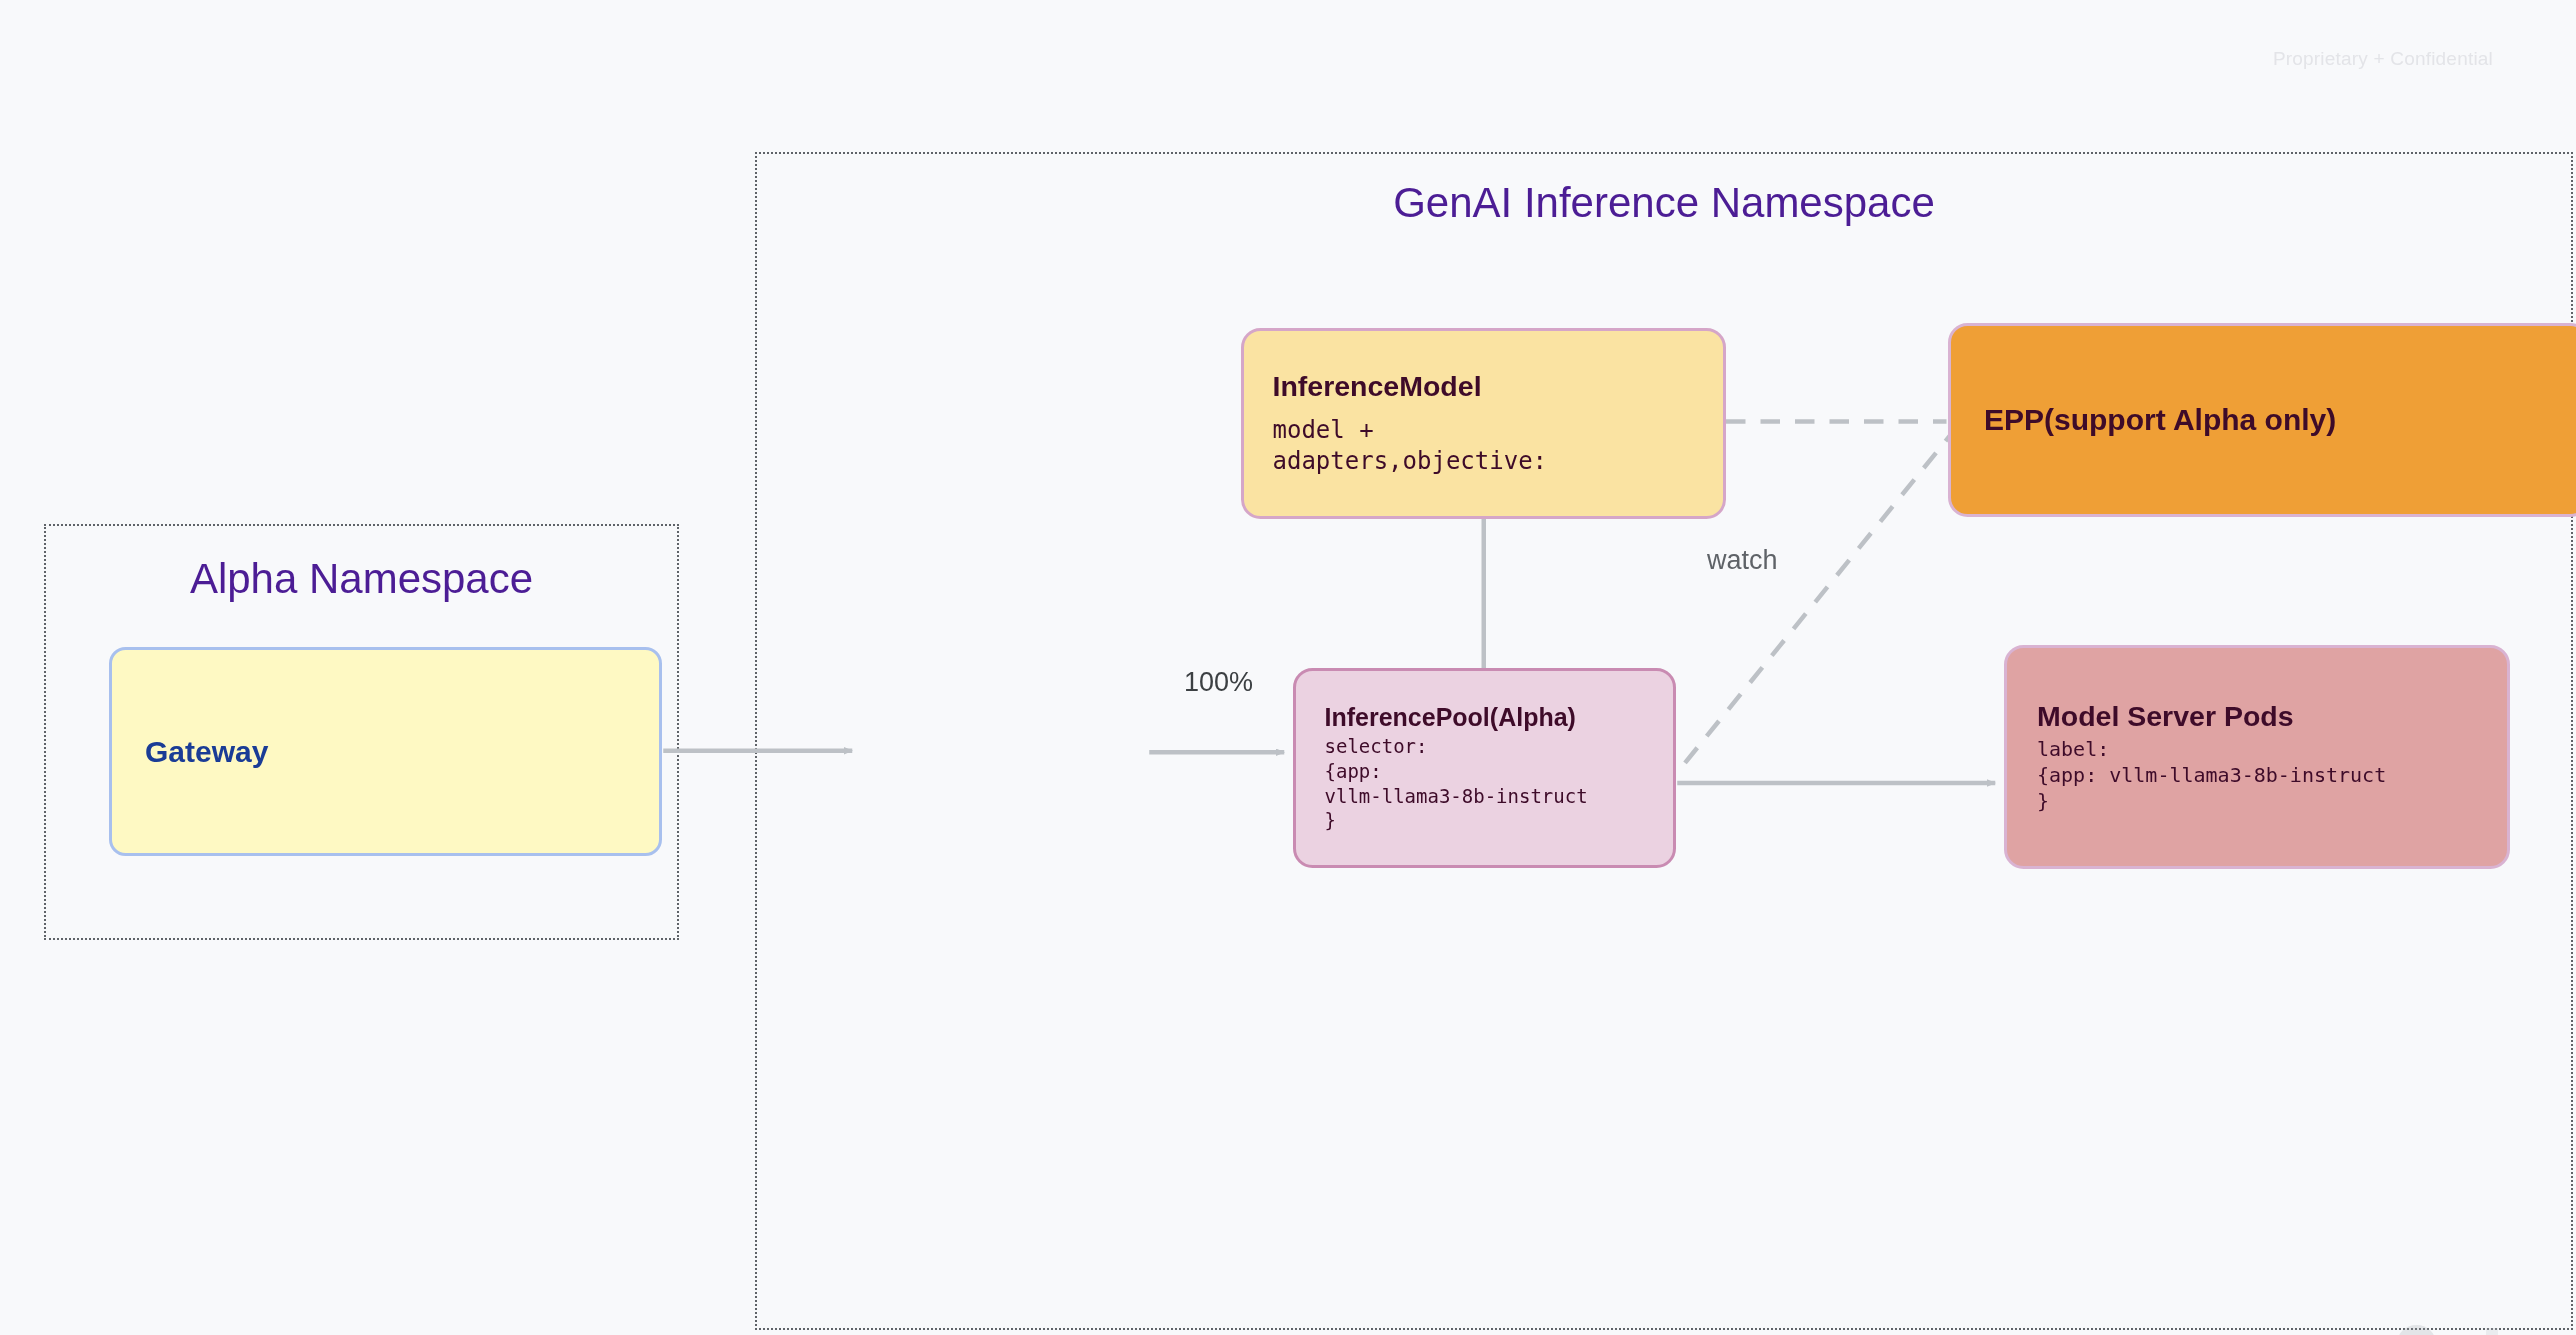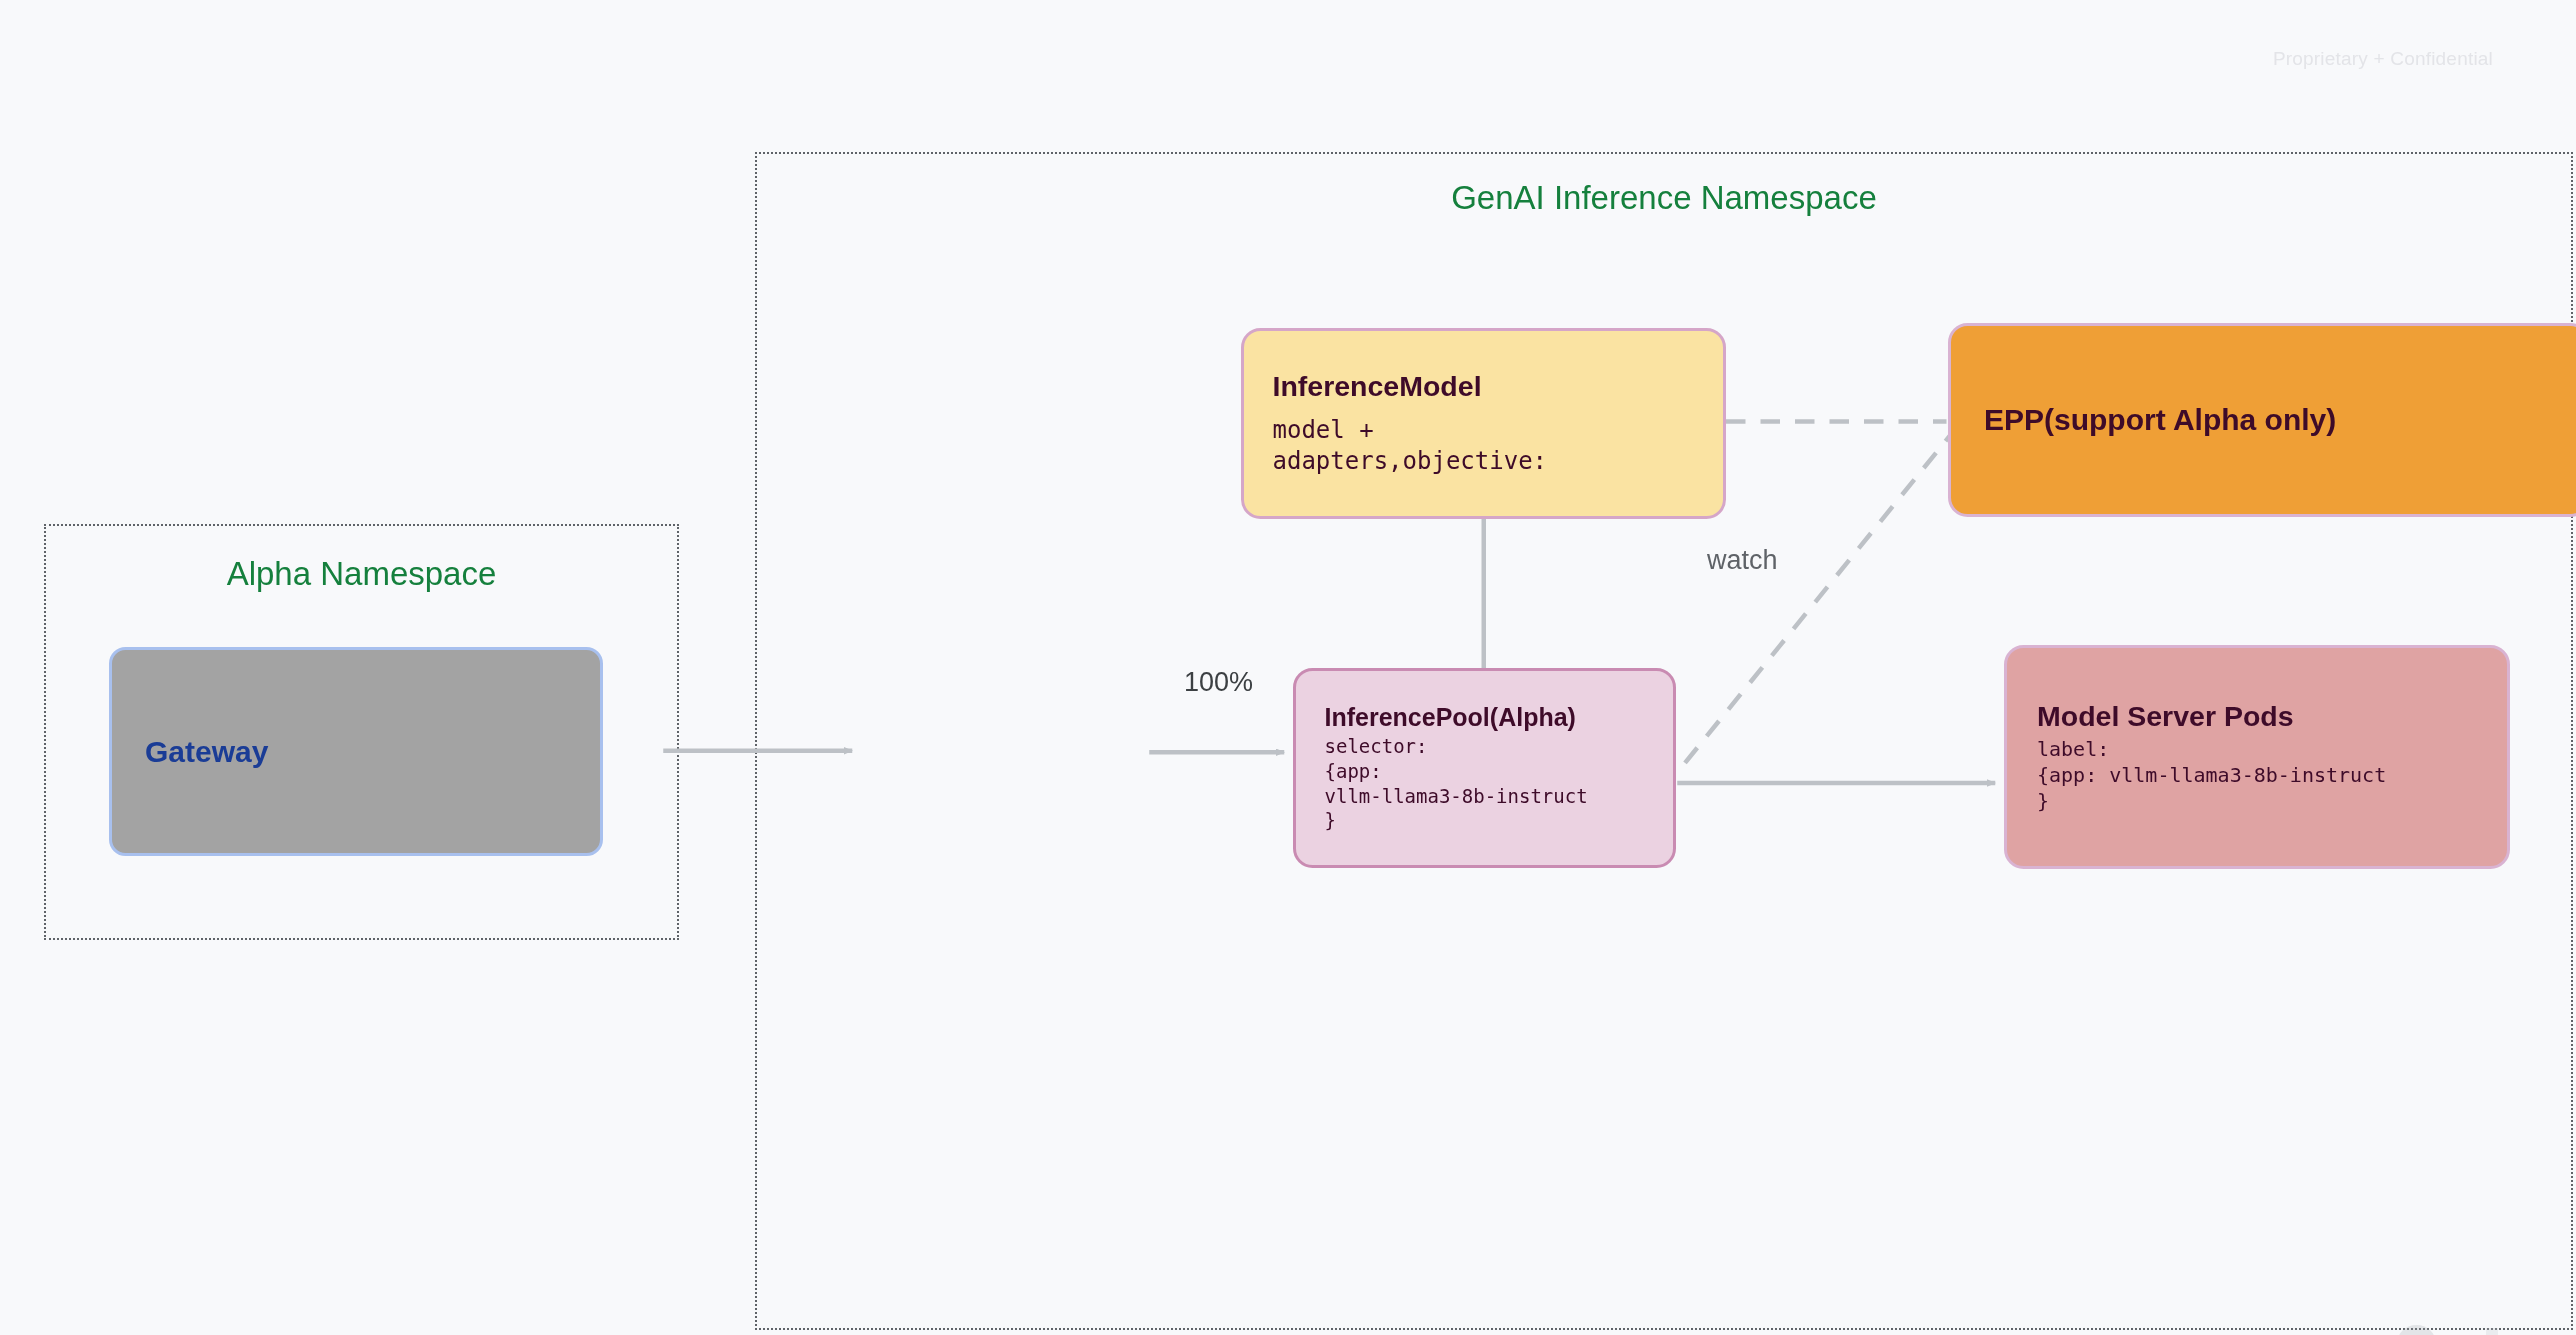--- a/index.html
+++ b/index.html
@@ -29,22 +29,22 @@
   }
   
   .ns {
     position: absolute;
     border: 2.3px dotted #5F6368;
     box-sizing: border-box;
     background: transparent;
   }
   .ns-title {
     position: absolute;
-    font-size: 33px;
-    color: #15803d;
+    font-size: 42px;
+    color: #4c1d95;
     white-space: nowrap;
     text-align: center;
     font-weight: 400;
   }
   #ns-infra {
     left: 44px;
     top: 524px;
     width: 635px;
     height: 416px;
   }
@@ -83,23 +83,23 @@
   }
   .node .sub {
     font-family: "DejaVu Sans Mono", "Liberation Mono", monospace;
     line-height: 1.3;
     white-space: pre;
   }
   
   #node-gateway {
     left: 109px;
     top: 647px;
-    width: 494px;
+    width: 553px;
     height: 209px;
-    background: #a3a3a3;
+    background: #fef9c3;
     border-color: #A8C0EE;
     border-radius: 16.5px;
   }
   #node-gateway .title {
     font-size: 30px;
     color: #1A3C96;
   }
   
   #node-httproute {
     left: 861px;

